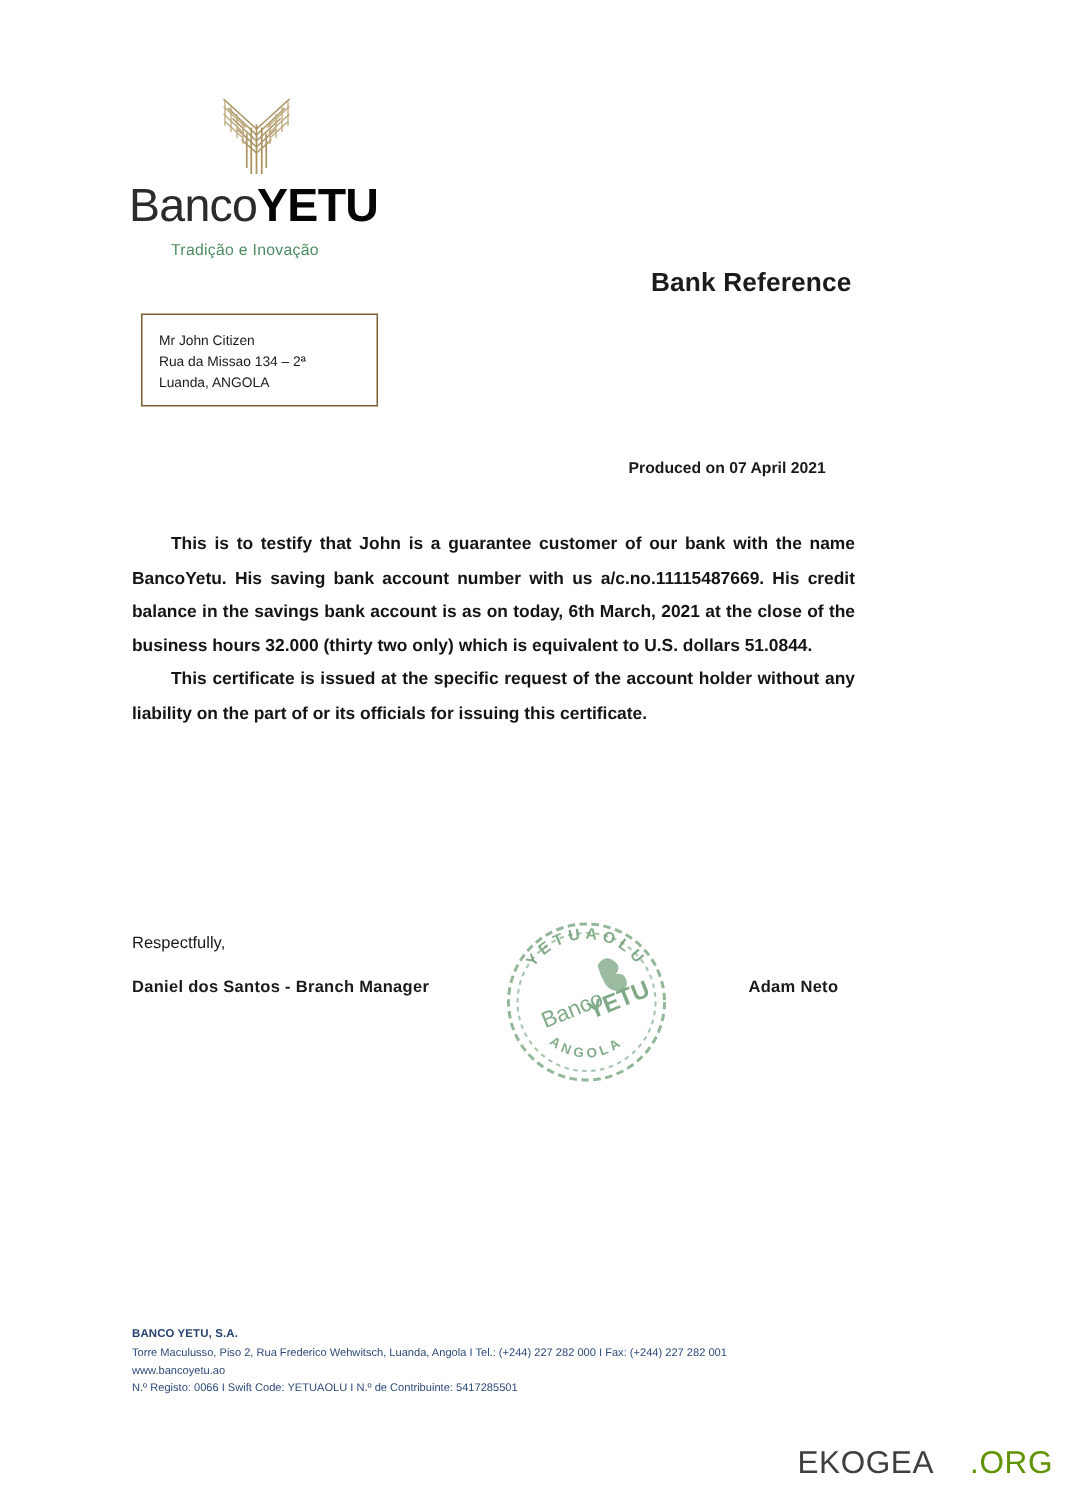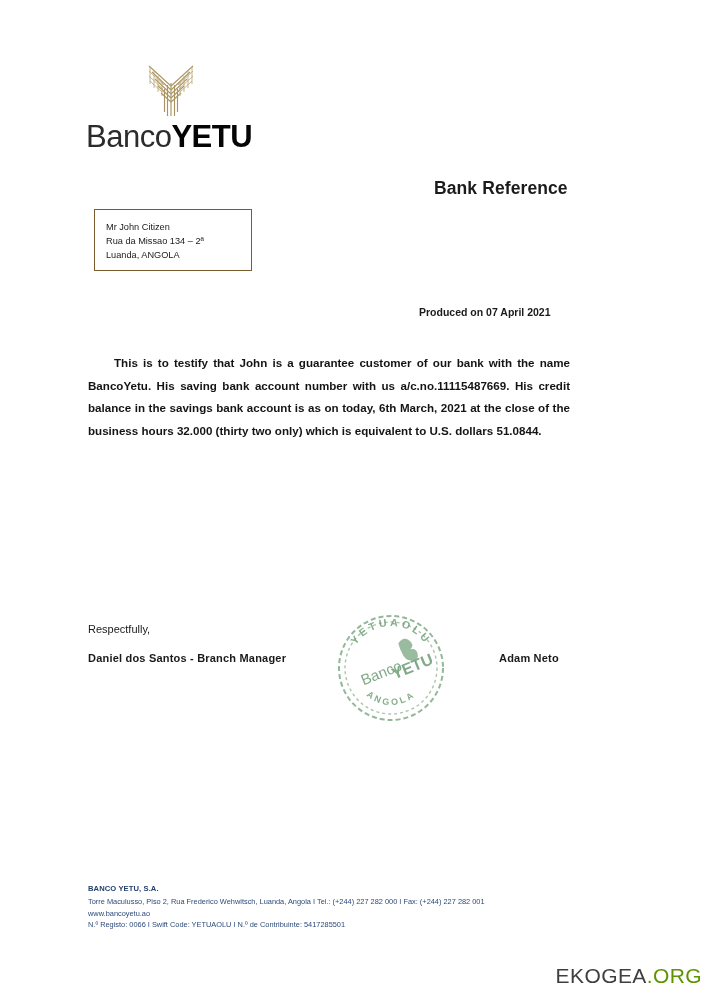--- a/index.html
+++ b/index.html
@@ -182,21 +182,21 @@
 
   
   .watermark {
     position: absolute;
     right: 18px;
     bottom: 12px;
     font-size: 21px;
     letter-spacing: 0.4px;
   }
   .watermark .wm-dark { color: #3f3f3f; }
-  .watermark .wm-green { color: #5f9400; }
+  .watermark .wm-green { color: #5f9400; margin-left: 24px; }
 </style>
 </head>
 <body>
 
 <div class="page">
 
   <div class="logo-block">
     <svg class="logo-mark" viewBox="0 0 54 56">
       <g stroke="#a99461" stroke-width="1.15" fill="none">
         <path d="M27 21 L27 54"></path>
@@ -230,34 +230,36 @@
           <path d="M5 14 L19 27"></path>
           <path d="M6 19 L18 30"></path>
         <path d="M49 9 L34 23"></path>
           <path d="M49 14 L35 27"></path>
           <path d="M48 19 L36 30"></path>
       </g>
     </svg>
     <div class="wordmark">
       <span class="banco">Banco</span><span class="yetu">YETU</span>
     </div>
+    <div class="tagline">Tradição e Inovação</div>
   </div>
 
   <div class="doc-title">Bank Reference</div>
 
   <div class="address-box">
     <div class="address-line">Mr John Citizen</div>
     <div class="address-line">Rua da Missao 134 – 2ª</div>
     <div class="address-line">Luanda, ANGOLA</div>
   </div>
 
   <div class="produced">Produced on 07 April 2021</div>
 
   <div class="body-text">
     <p>This is to testify that John is a guarantee customer of our bank with the name BancoYetu. His saving bank account number with us a/c.no.11115487669. His credit balance in the savings bank account is as on today, 6th March, 2021 at the close of the business hours 32.000 (thirty two only) which is equivalent to U.S. dollars 51.0844.</p>
+    <p>This certificate is issued at the specific request of the account holder without any liability on the part of or its officials for issuing this certificate.</p>
   </div>
 
   <div class="respectfully">Respectfully,</div>
   <div class="signer">Daniel dos Santos - Branch Manager</div>
   <div class="cosigner">Adam Neto</div>
 
   <svg class="stamp" viewBox="0 0 120 120">
     <defs>
       <path id="arcTop" d="M 18,60 A 42,42 0 0 1 102,60" fill="none"></path>
       <path id="arcBot" d="M 23,60 A 37,37 0 0 0 97,60" fill="none"></path>

